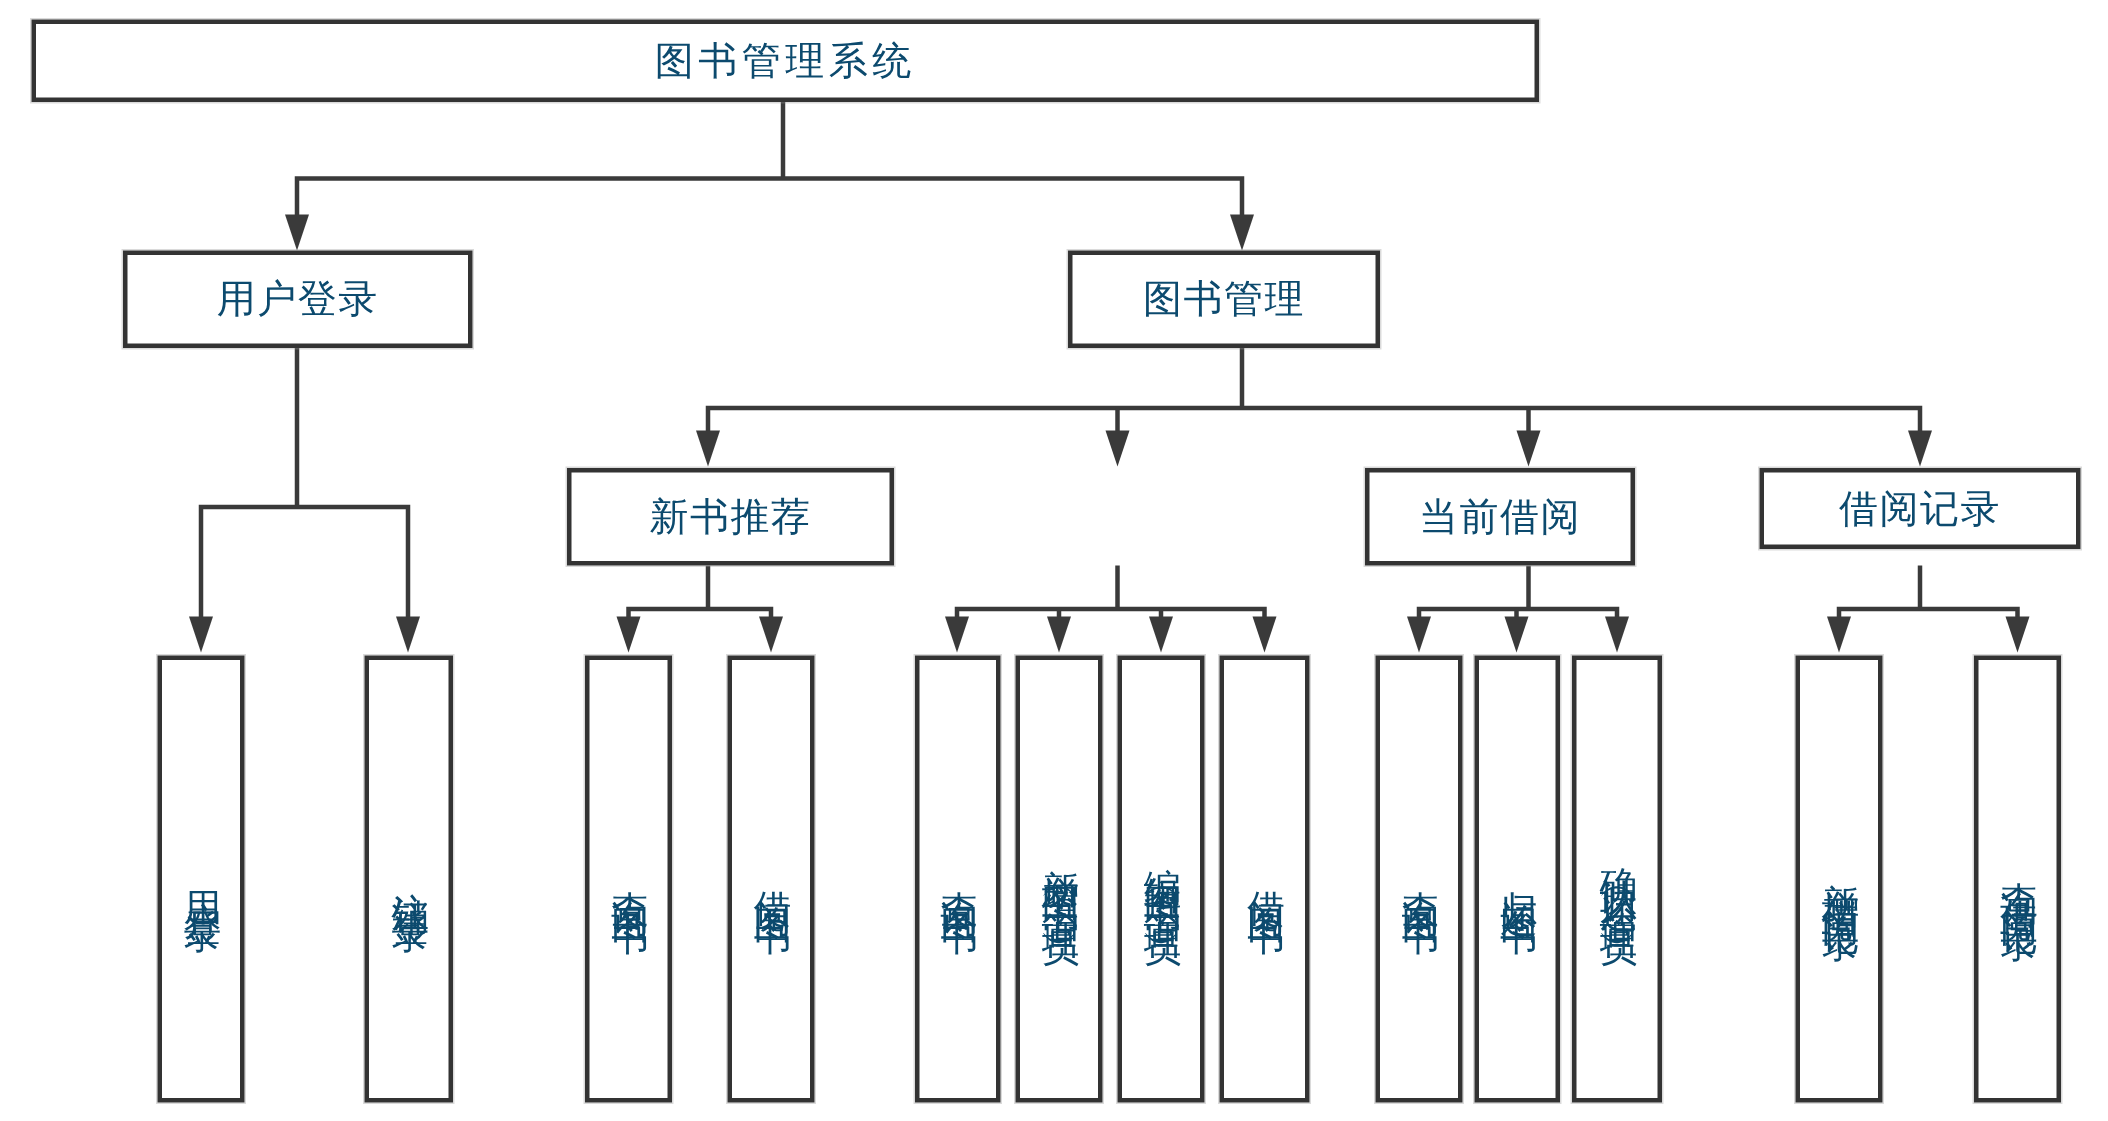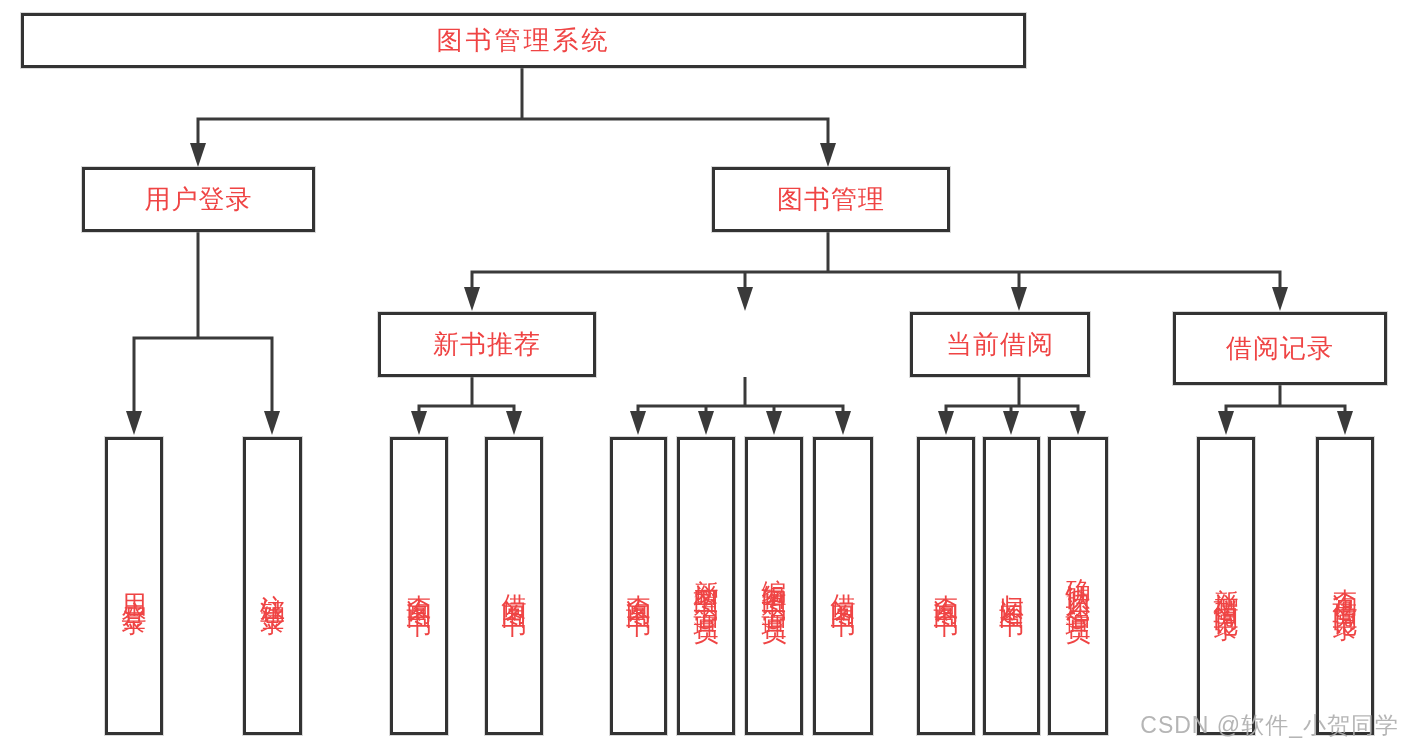--- a/index.html
+++ b/index.html
@@ -6,21 +6,21 @@
   .stage{
     position:relative;width:1405px;height:747px;background:#ffffff;
     font-family:"Liberation Sans",sans-serif;overflow:hidden;
   }
   .wires{position:absolute;left:0;top:0;z-index:1;}
   .node{
     position:absolute;z-index:2;box-sizing:border-box;
     background:#ffffff;border:3px solid #333333;
     box-shadow:0 0 0 1px rgba(150,150,150,0.35);
     display:flex;align-items:center;justify-content:center;
-    color:#ef4444;
+    color:#0c4a6e;
   }
   .node .lbl{font-size:26px;letter-spacing:1px;white-space:nowrap;}
   .node.root .lbl{letter-spacing:3px;}
   .node.v .lbl{
     writing-mode:vertical-rl;text-orientation:mixed;
     font-size:25px;letter-spacing:6px;line-height:1;white-space:nowrap;
   }
   .watermark{
     position:absolute;z-index:3;right:6px;bottom:6px;
     font-size:23px;color:rgba(175,175,175,0.92);
@@ -80,31 +80,31 @@
     <polygon points="1337,411 1353,411 1345,435" fill="#3a3a3a" stroke="none"></polygon>
   </svg>
 
   <div class="node root" style="left:21px;top:13px;width:1005px;height:55px">
     <span class="lbl">图书管理系统</span>
   </div>
 
   <div class="node" style="left:82px;top:167px;width:233px;height:65px">
     <span class="lbl">用户登录</span>
   </div>
-  <div class="node" style="left:712px;top:167px;width:238px;height:65px">
+  <div class="node" style="left:712px;top:167px;width:208px;height:65px">
     <span class="lbl">图书管理</span>
   </div>
 
   <div class="node" style="left:378px;top:312px;width:218px;height:65px">
     <span class="lbl">新书推荐</span>
   </div>
   <div class="node" style="left:910px;top:312px;width:180px;height:65px">
     <span class="lbl">当前借阅</span>
   </div>
-  <div class="node" style="left:1173px;top:312px;width:214px;height:73px">
+  <div class="node" style="left:1173px;top:312px;width:214px;height:54px">
     <span class="lbl">借阅记录</span>
   </div>
 
   <div class="node v" style="left:105px;top:437px;width:58px;height:298px">
     <span class="lbl">用户登录</span>
   </div>
   <div class="node v" style="left:243px;top:437px;width:59px;height:298px">
     <span class="lbl">注销登录</span>
   </div>
 
@@ -138,15 +138,14 @@
     <span class="lbl">确认归还（管理员）</span>
   </div>
 
   <div class="node v" style="left:1197px;top:437px;width:58px;height:298px">
     <span class="lbl">新增借阅记录</span>
   </div>
   <div class="node v" style="left:1316px;top:437px;width:58px;height:298px">
     <span class="lbl">查询借阅记录</span>
   </div>
 
-  <div class="watermark">CSDN @软件_小贺同学</div>
 
 </div>
 
 </body></html>

